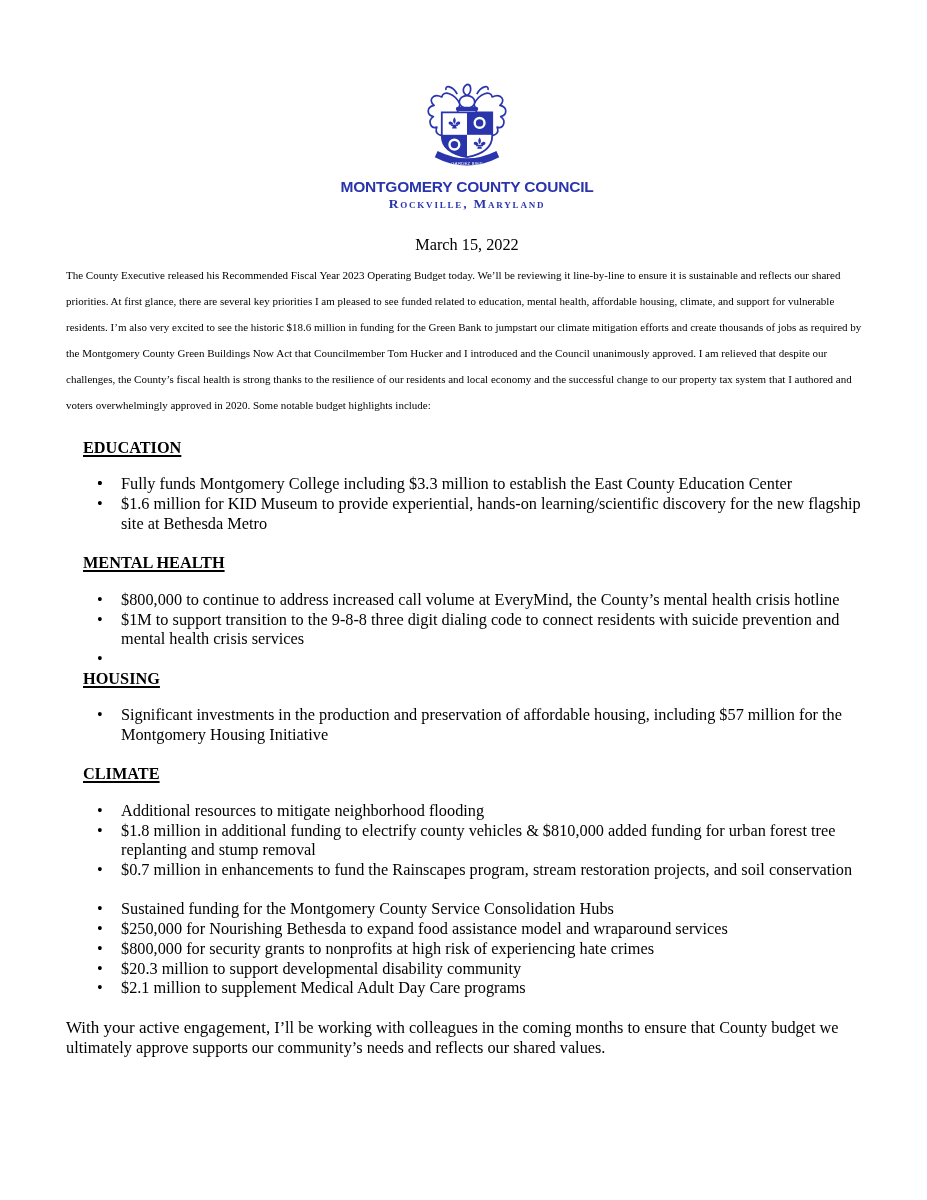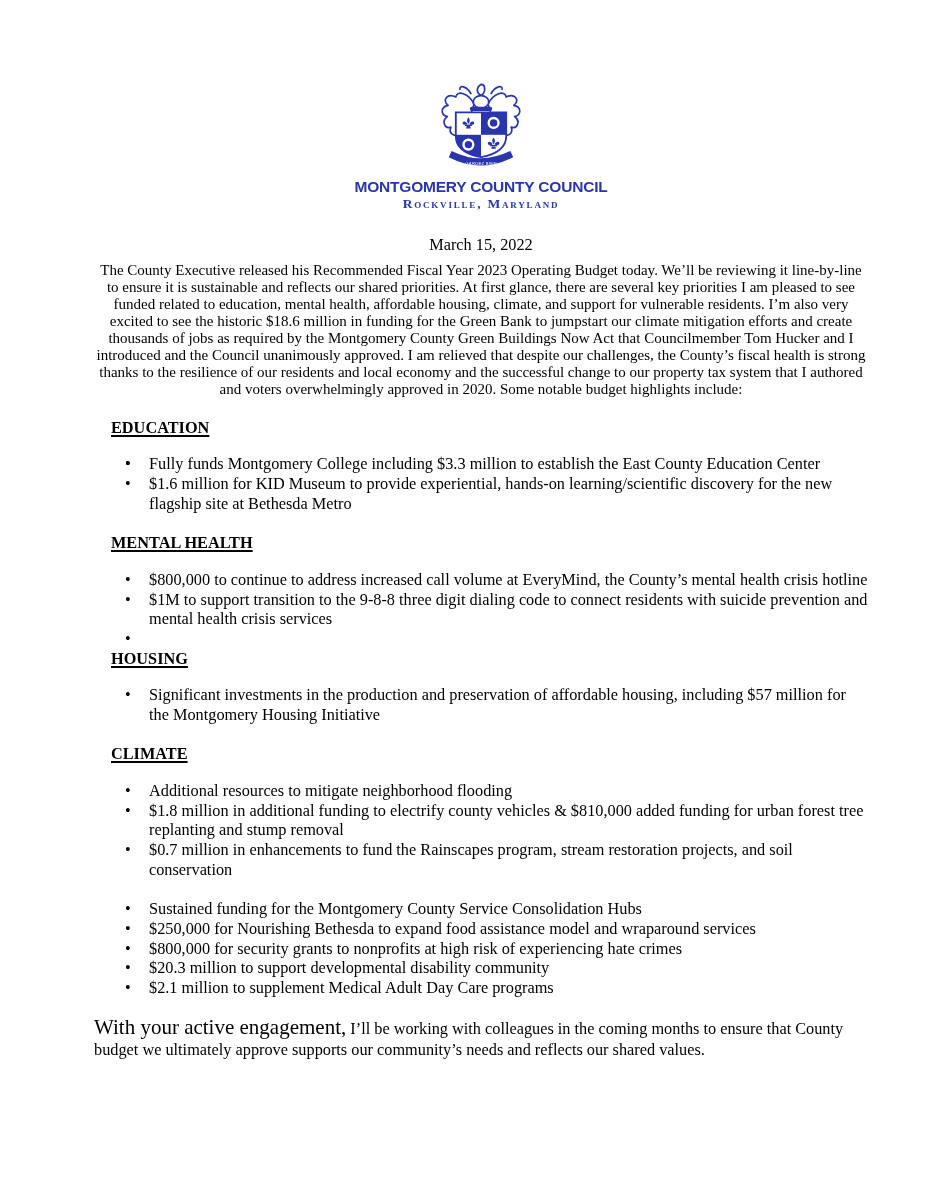--- a/index.html
+++ b/index.html
@@ -8,21 +8,21 @@
   .page {
     position: relative;
     width: 927px;
     height: 1200px;
     margin: 0 auto;
     background: #ffffff;
     overflow: hidden;
     font-family: "Liberation Serif", serif;
     color: #000000;
   }
-  .content { padding: 0 59px 0 94px; }
+  .content { padding: 0 59px 0 66px; }
 
   
   .masthead { text-align: center; padding-top: 83px; }
   .logo-wrap { line-height: 0; }
   .org-name {
     font-family: "Liberation Sans", sans-serif;
     font-size: 15.5px;
     font-weight: 600;
     letter-spacing: -0.2px;
     color: var(--brand);
@@ -43,24 +43,23 @@
   .date-line {
     text-align: center;
     font-size: 16.3px;
     line-height: 19.4px;
     margin-top: 23px;
     margin-bottom: 8px;
   }
 
   
   .intro {
-    font-size: 15px;
-    line-height: 17px;
+    font-size: 11px;
+    line-height: 26px;
     margin: 0;
-    text-align: center;
   }
   .doc-section { margin-top: 19.4px; }
   .sec-heading {
     font-size: 16.3px;
     line-height: 19.6px;
     font-weight: bold;
     margin: 17px;
   }
   .sec-heading .u {
     text-decoration: underline;
@@ -77,21 +76,21 @@
   ul.bullets .marker {
     position: absolute;
     left: 31px;
     top: 0;
   }
   .closing {
     margin-top: 19.4px;
     font-size: 16.3px;
     line-height: 20.5px;
   }
-  .closing .lead { font-size: 21px; }
+  .closing .lead { font-size: 17px; }
 </style>
 </head>
 <body>
 
 <div class="page">
   <div class="content">
 
     <header class="masthead">
       <div class="logo-wrap">
         <svg viewBox="0 0 120 130" width="84" height="91" aria-hidden="true">

